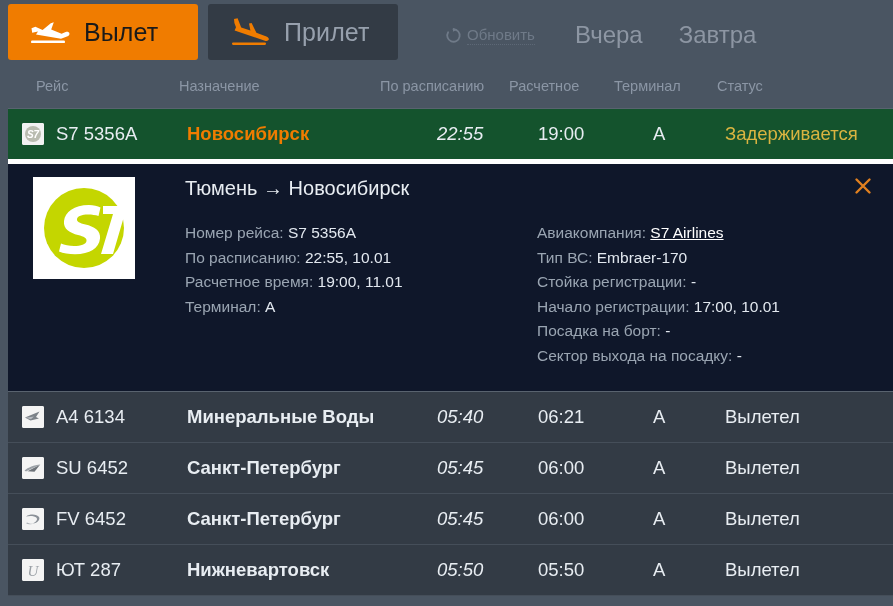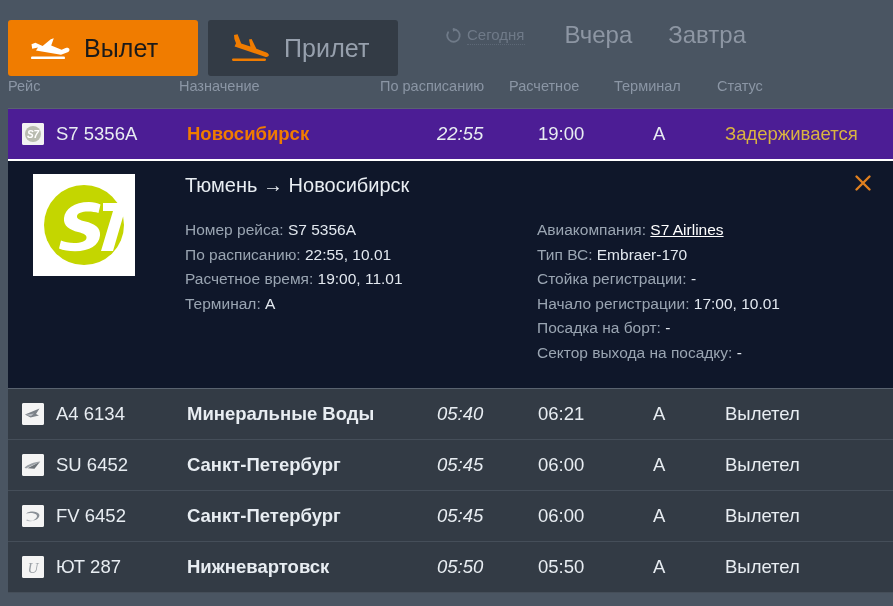--- a/index.html
+++ b/index.html
@@ -22,21 +22,21 @@
     height: 606px;
     background: #4a5562;
   }
 
   
   .topbar {
     position: relative;
     height: 72px;
     display: flex;
     align-items: flex-start;
-    padding: 20px 0 0 8px;
+    padding: 4px 0 0 8px;
     box-sizing: border-box;
   }
 
   .tab {
     height: 56px;
     min-width: 190px;
     display: flex;
     align-items: center;
     justify-content: flex-start;
     gap: 12px;
@@ -114,21 +114,21 @@
     padding-left: 8px;
     box-sizing: border-box;
   }
   .colheads .ch {
     position: absolute;
     top: 6px;
     font-size: 14.5px;
     color: #8b96a5;
     white-space: nowrap;
   }
-  .ch-flight { left: 8px; }
+  .ch-flight { left: 36px; }
   .ch-dest   { left: 179px; }
   .ch-sched  { left: 380px; }
   .ch-est    { left: 509px; }
   .ch-term   { left: 614px; }
   .ch-status { left: 717px; }
 
   
   .board {
     position: relative;
     margin-left: 8px;
@@ -138,22 +138,22 @@
   }
 
   .row {
     position: relative;
     height: 50px;
     background: #333b45;
     border-bottom: 1px solid #454e59;
     cursor: pointer;
   }
   .row.selected {
-    background: #4c1d95;
-    border-bottom: 2px solid #ffffff;
+    background: #14532d;
+    border-bottom: 5px solid #ffffff;
   }
   .row .cell {
     position: absolute;
     top: 0;
     height: 50px;
     line-height: 50px;
     font-size: 18.5px;
     color: #e8edf2;
     white-space: nowrap;
   }
@@ -261,21 +261,21 @@
     </div>
 
     <div class="topright">
       <div class="refresh">
         <span>
           <svg class="refresh-icon" viewBox="0 0 18 18" xmlns="http://www.w3.org/2000/svg">
             <path d="M9 2.4 A6.6 6.6 0 1 1 3.3 5.6" fill="none" stroke="#6f7a88" stroke-width="1.9" stroke-linecap="round"></path>
             <path d="M8.6 1.0 L12.4 2.9 L8.4 4.9 Z" fill="#6f7a88"></path>
           </svg>
         </span>
-        <span class="refresh-label">Сегодня</span>
+        <span class="refresh-label">Обновить</span>
       </div>
 
       <div class="days">
         <span class="day first">Вчера</span>
         <span class="day last">Завтра</span>
       </div>
     </div>
   </div>
 
   <div class="colheads">

